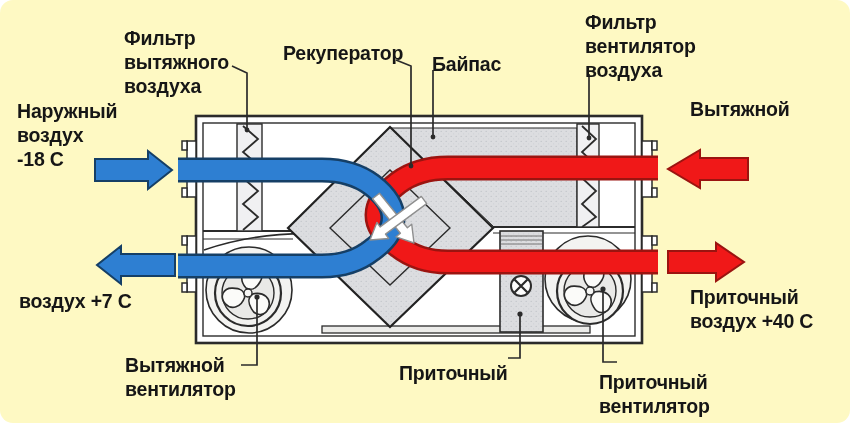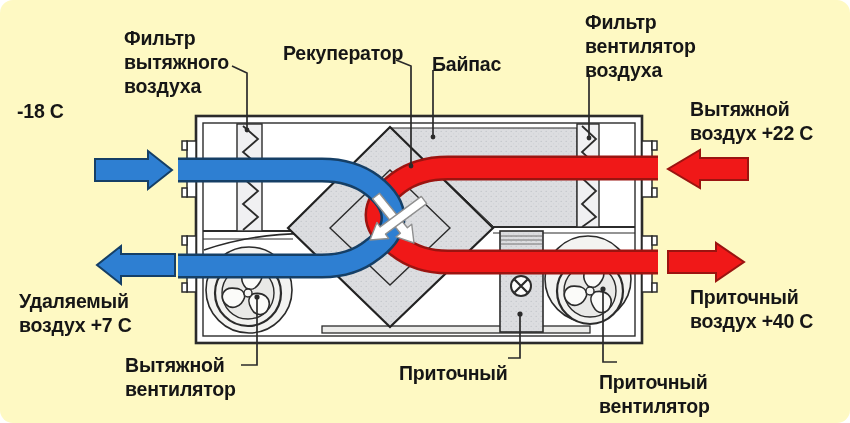--- a/index.html
+++ b/index.html
@@ -152,30 +152,30 @@
   <span>Рекуператор</span>
 </div>
 
 <div class="lbl" style="left:585px;top:10px">
   <span>Фильтр</span>
   <span>вентилятор</span>
   <span>воздуха</span>
 </div>
 
 <div class="lbl" style="left:17px;top:99px">
+  <span>Наружный</span>
+  <span>воздух</span>
   <span>-18 С</span>
 </div>
 
 <div class="lbl" style="left:690px;top:97px">
   <span>Вытяжной</span>
-  <span>воздух +22 С</span>
 </div>
 
 <div class="lbl" style="left:19px;top:289px">
-  <span>Удаляемый</span>
   <span>воздух +7 С</span>
 </div>
 
 <div class="lbl" style="left:690px;top:285px">
   <span>Приточный</span>
   <span>воздух +40 С</span>
 </div>
 
 <div class="lbl" style="left:125px;top:353px">
   <span>Вытяжной</span>

